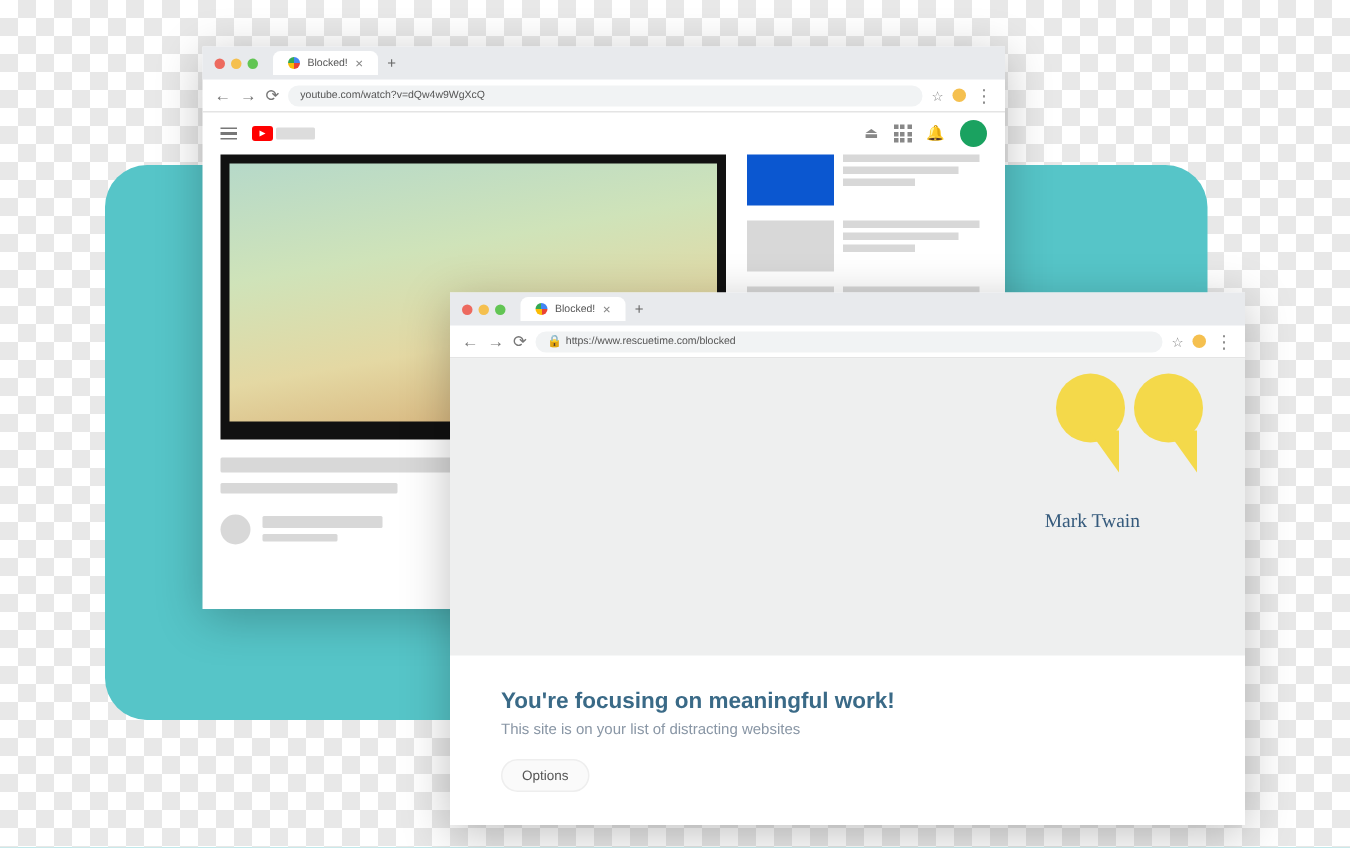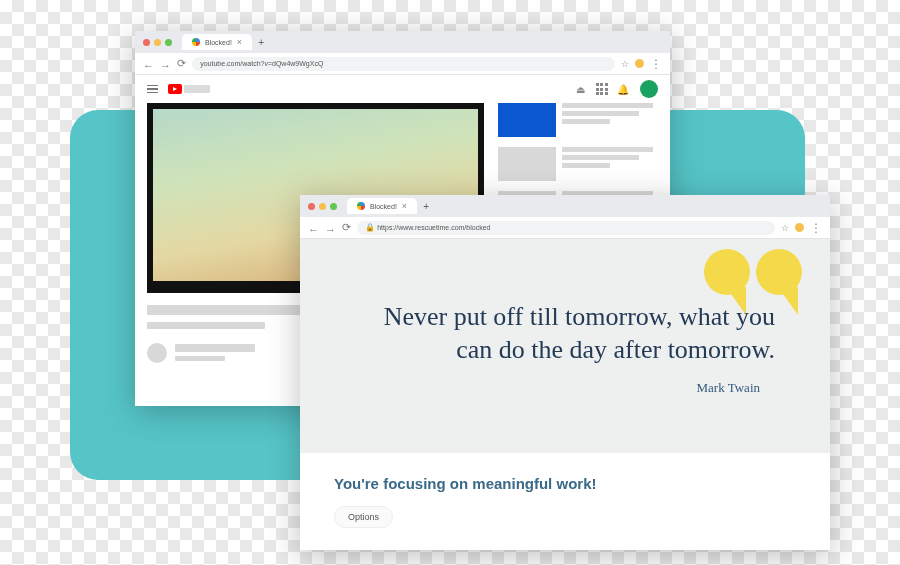--- a/index.html
+++ b/index.html
@@ -284,23 +284,23 @@
       <span class="ext"></span>
       <span class="dots">⋮</span>
     </div>
 
     <div class="block-body">
       <div class="quote-area">
         <div class="qmark">
           <div class="qm"></div>
             <div class="qm"></div>
         </div>
-        <div class="quote">Never put off till tomorrow, what you can do the day after tomorrow.</div>
         <div class="author">Mark Twain</div>
       </div>
       <div class="info">
         <div class="info-h">You're focusing on meaningful work!</div>
+        <div class="info-s">This site is on your list of distracting websites</div>
         <div class="opt-btn">Options</div>
       </div>
     </div>
   </div>
 
 </div>
 
 </body></html>

